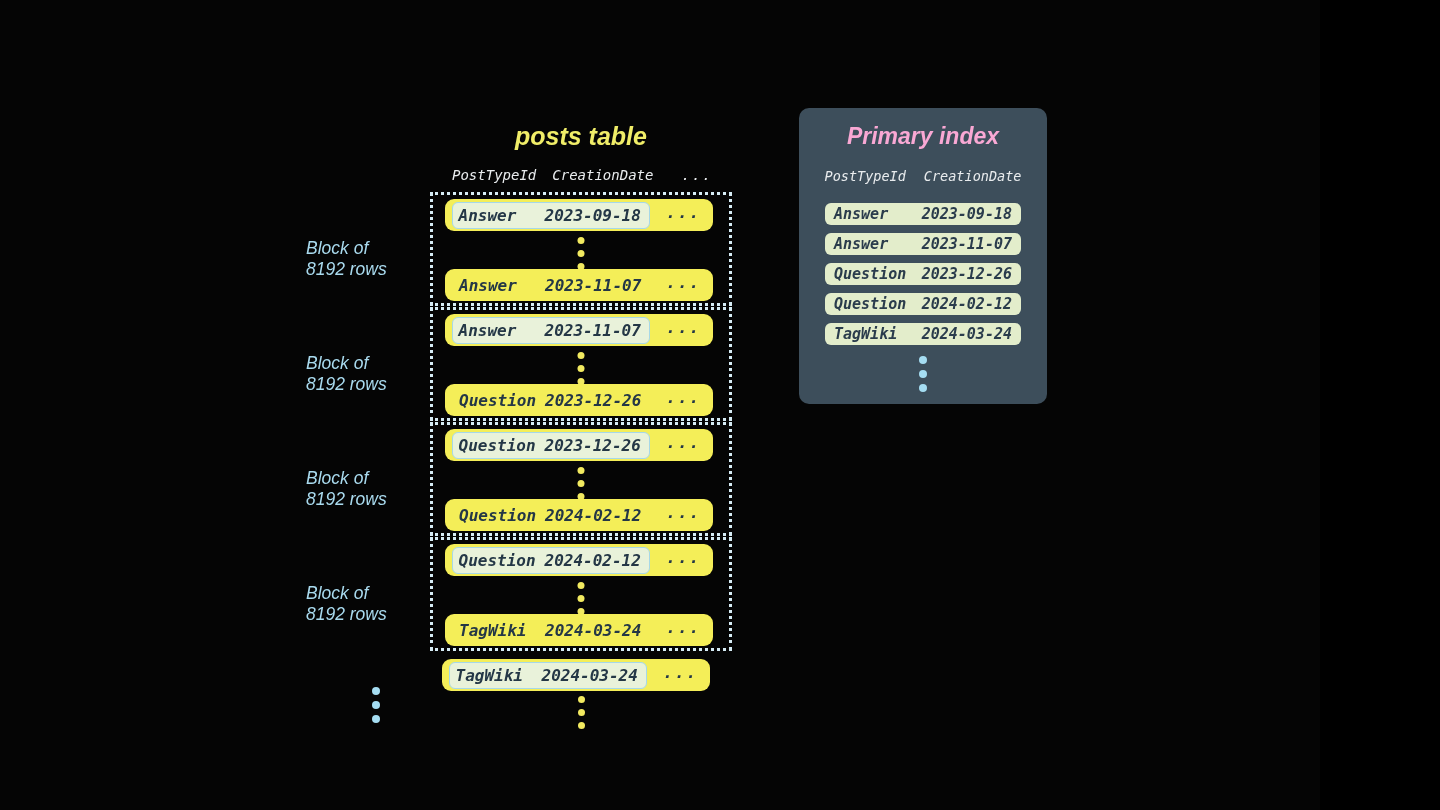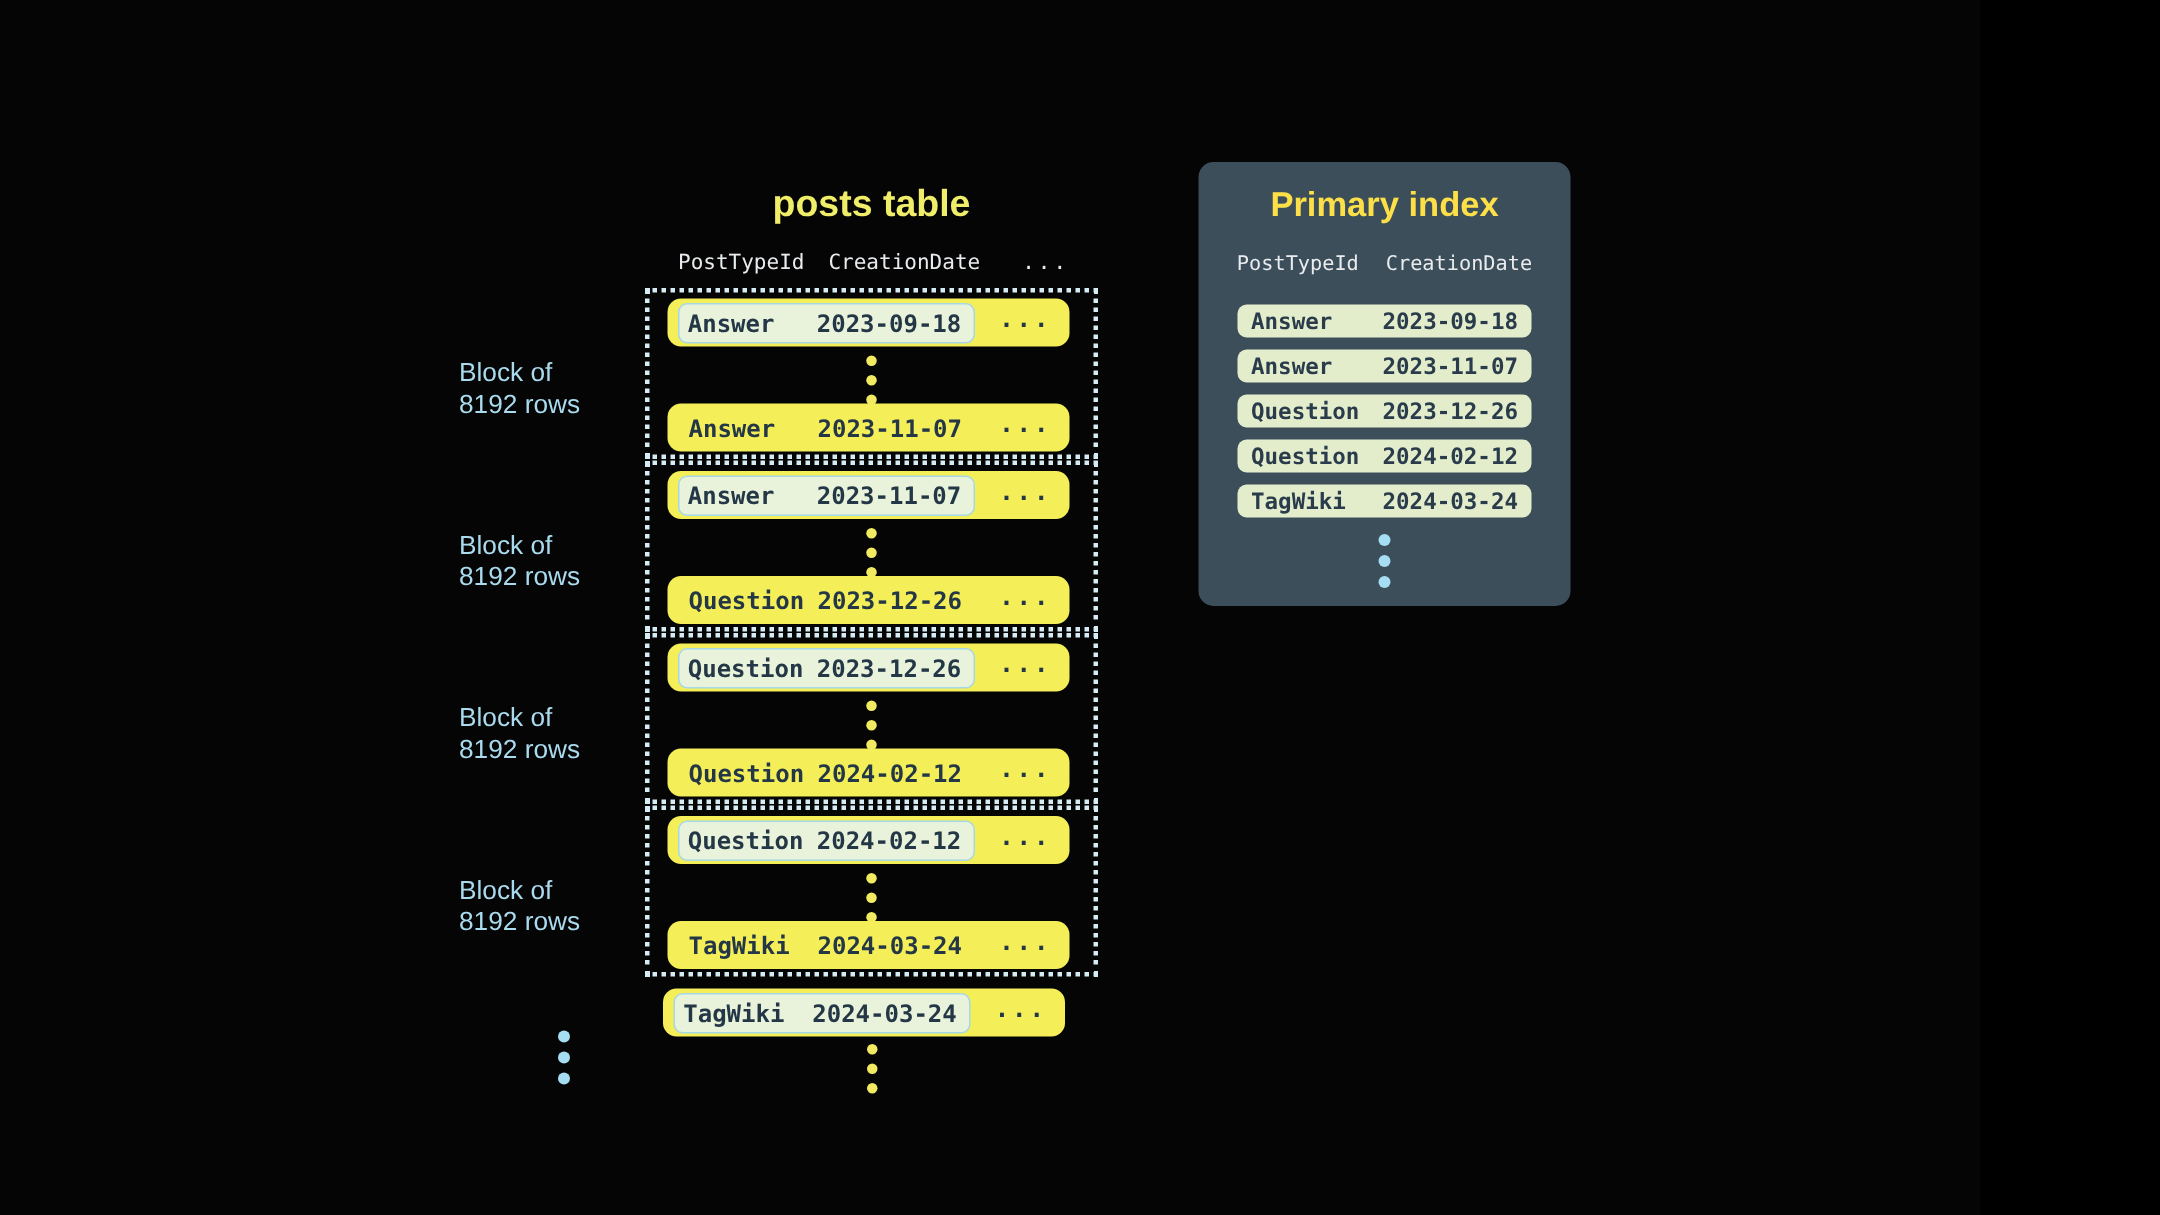--- a/index.html
+++ b/index.html
@@ -1,19 +1,20 @@
 <!DOCTYPE html>
 <html><head>
 <meta charset="utf-8">
 <style>
   html, body { margin: 0; padding: 0; background: #000; }
   .canvas {
     position: relative; width: 1320px; height: 810px;
     background: #050505; overflow: hidden;
     font-family: "Liberation Sans", sans-serif;
+    font-style: italic;
   }
 
   
   .pt-title {
     position: absolute; left: 430px; top: 122px; width: 302px;
     text-align: center; font-size: 25px; font-weight: 700; color: #f0ed68;
   }
   .pt-header {
     position: absolute; left: 430px; top: 167px; width: 302px;
     display: flex; align-items: baseline; padding-left: 22px; box-sizing: border-box;
@@ -61,21 +62,21 @@
   .vdots.bottom-yellow { position: absolute; left: 578px; top: 696px; }
   .vdots.left-blue { position: absolute; left: 372px; top: 687px; }
 
   
   .panel {
     position: absolute; left: 799px; top: 108px; width: 248px; height: 296px;
     background: #3d4e5b; border-radius: 10px;
   }
   .panel-title {
     position: absolute; top: 123px; left: 0; width: 100%; text-align: center;
-    font-size: 23px; font-weight: 700; color: #fde047;
+    font-size: 23px; font-weight: 700; color: #f9a8d4;
   }
   .panel .panel-title { position: absolute; top: 15px; }
   .panel-header {
     position: absolute; top: 60px; left: 0; width: 100%;
     display: flex; justify-content: center; gap: 18px;
     font-family: "DejaVu Sans Mono", monospace; font-size: 13.5px; color: #e9ecee;
   }
   .p-row {
     position: absolute; left: 26px; width: 196px; height: 22px;
     background: #e3edcb; border-radius: 6px;

